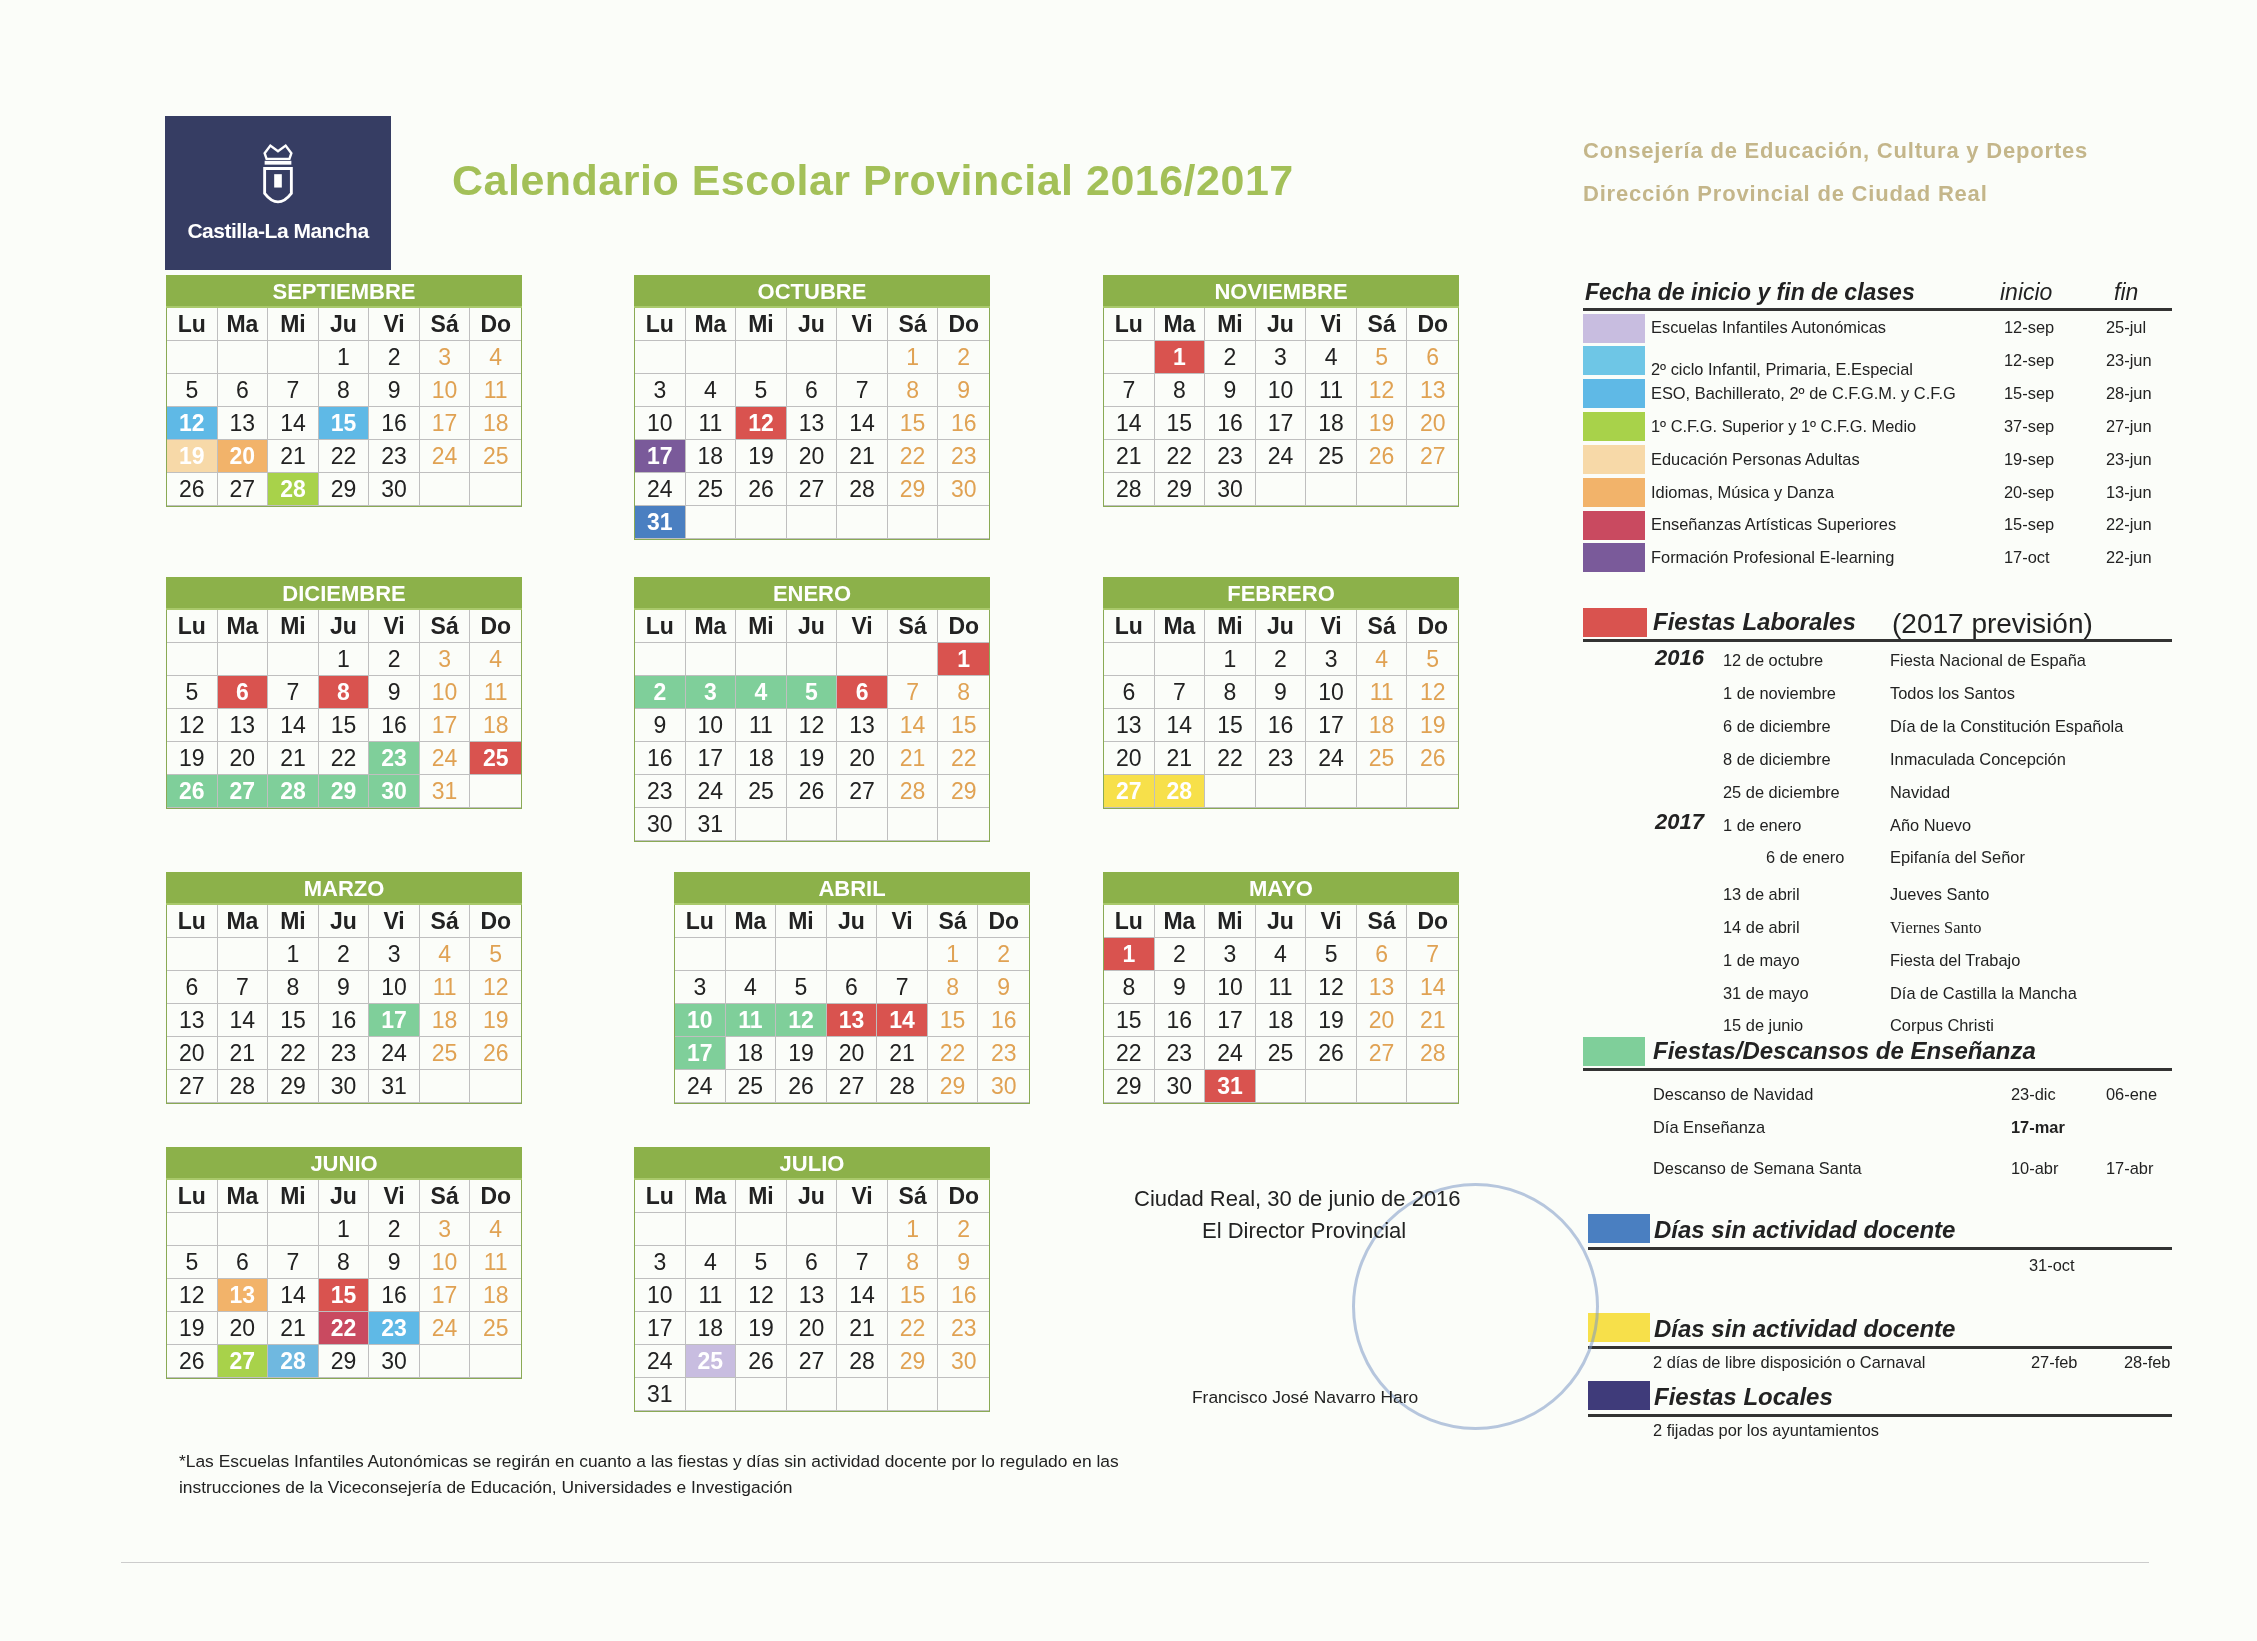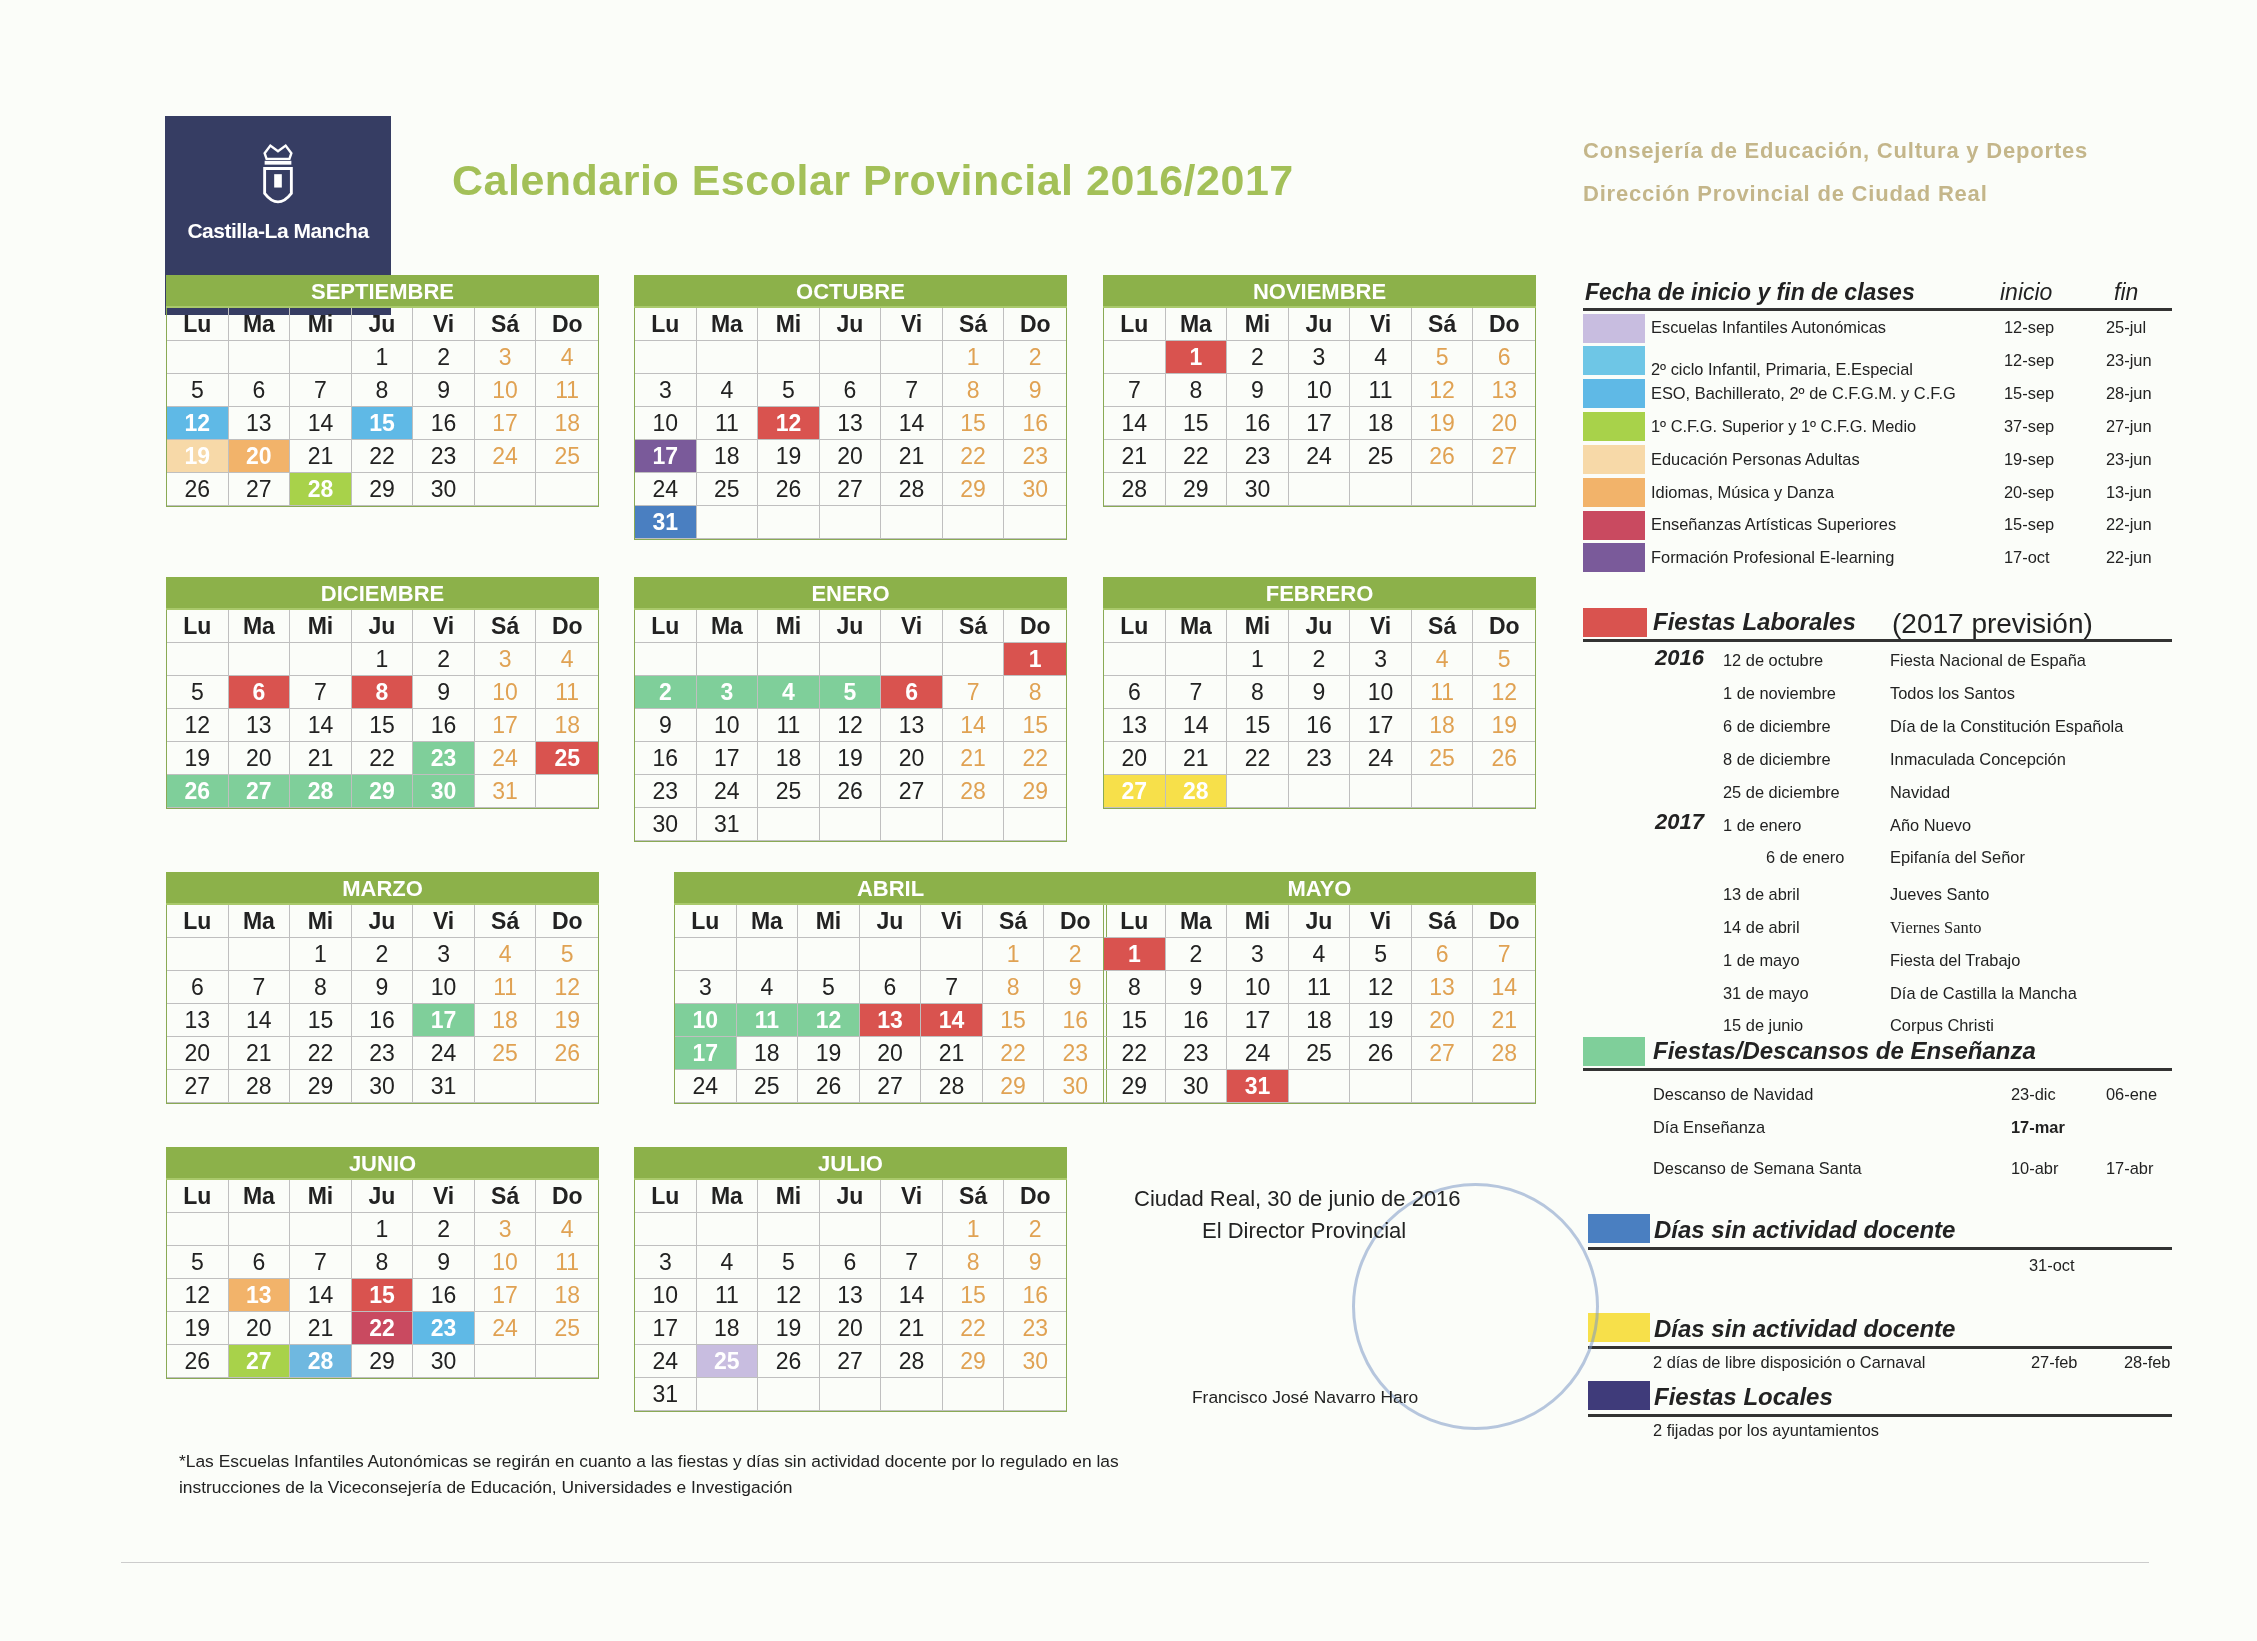--- a/index.html
+++ b/index.html
@@ -1,22 +1,22 @@
 <!DOCTYPE html>
 <html><head>
 <meta charset="utf-8">
 <style>
   html,body{margin:0;padding:0;}
   body{width:2257px;height:1641px;background:#fbfdf9;position:relative;overflow:hidden;font-family:"Liberation Sans",sans-serif;color:#222;}
-  .logo{position:absolute;left:165px;top:116px;width:226px;height:199px;background:#363d63;color:#fff;box-sizing:border-box;text-align:center;}
+  .logo{position:absolute;left:165px;top:116px;width:226px;height:154px;background:#363d63;color:#fff;box-sizing:border-box;text-align:center;}
   .logo .crest{position:absolute;left:92px;top:27px;width:42px;height:70px;}
   .logo .lname{position:absolute;left:0;right:0;top:103px;font-size:21px;font-weight:bold;font-family:"Liberation Sans Narrow","Liberation Sans",sans-serif;letter-spacing:-0.5px;}
   .title{position:absolute;left:452px;top:156px;font-size:43px;font-weight:bold;color:#a3c058;letter-spacing:0.5px;}
   .org{position:absolute;left:1583px;font-size:22px;color:#c4b68a;font-weight:bold;letter-spacing:0.8px;}
-  .month{position:absolute;width:433px;}
+  .month{position:absolute;width:356px;}
   .mhead{height:31px;background:#8cb14a;color:#fff;font-weight:bold;font-size:22px;text-align:center;line-height:33px;border-bottom:2.9px solid #a9c96b;}
   .mgrid{display:grid;grid-template-columns:repeat(7,1fr);border-left:1.9px solid #8aaa55;border-right:1.9px solid #8aaa55;border-bottom:1.9px solid #8aaa55;}
   .c{height:33px;line-height:33px;text-align:center;font-size:23px;border-right:1px solid #bfbfbf;border-bottom:1px solid #bfbfbf;box-sizing:border-box;}
   .c:nth-child(7n){border-right:none;}
   .dh{font-weight:bold;font-size:23px;}
   .we{color:#e0a253;}
   .hl{color:#fff;font-weight:bold;}
   .legend{position:absolute;left:1583px;width:591px;}
   .lg-title{font-style:italic;font-weight:bold;font-size:23px;}
   .row{position:absolute;font-size:16.4px;}

